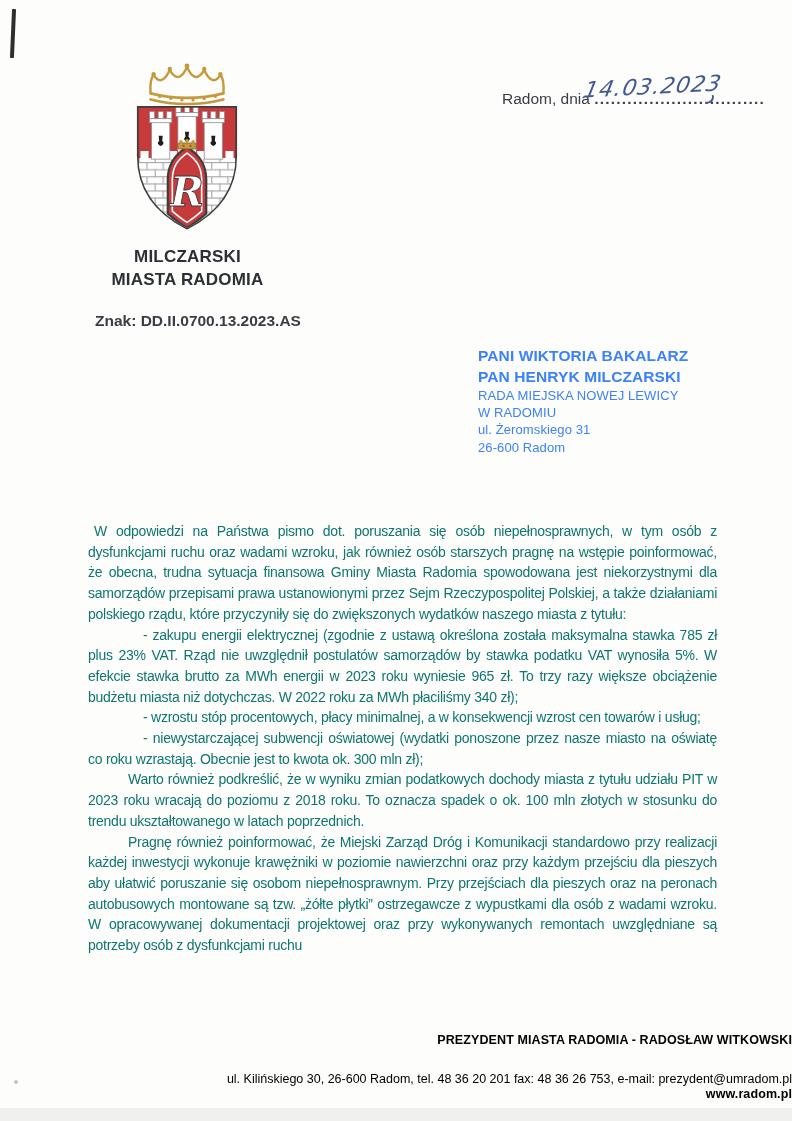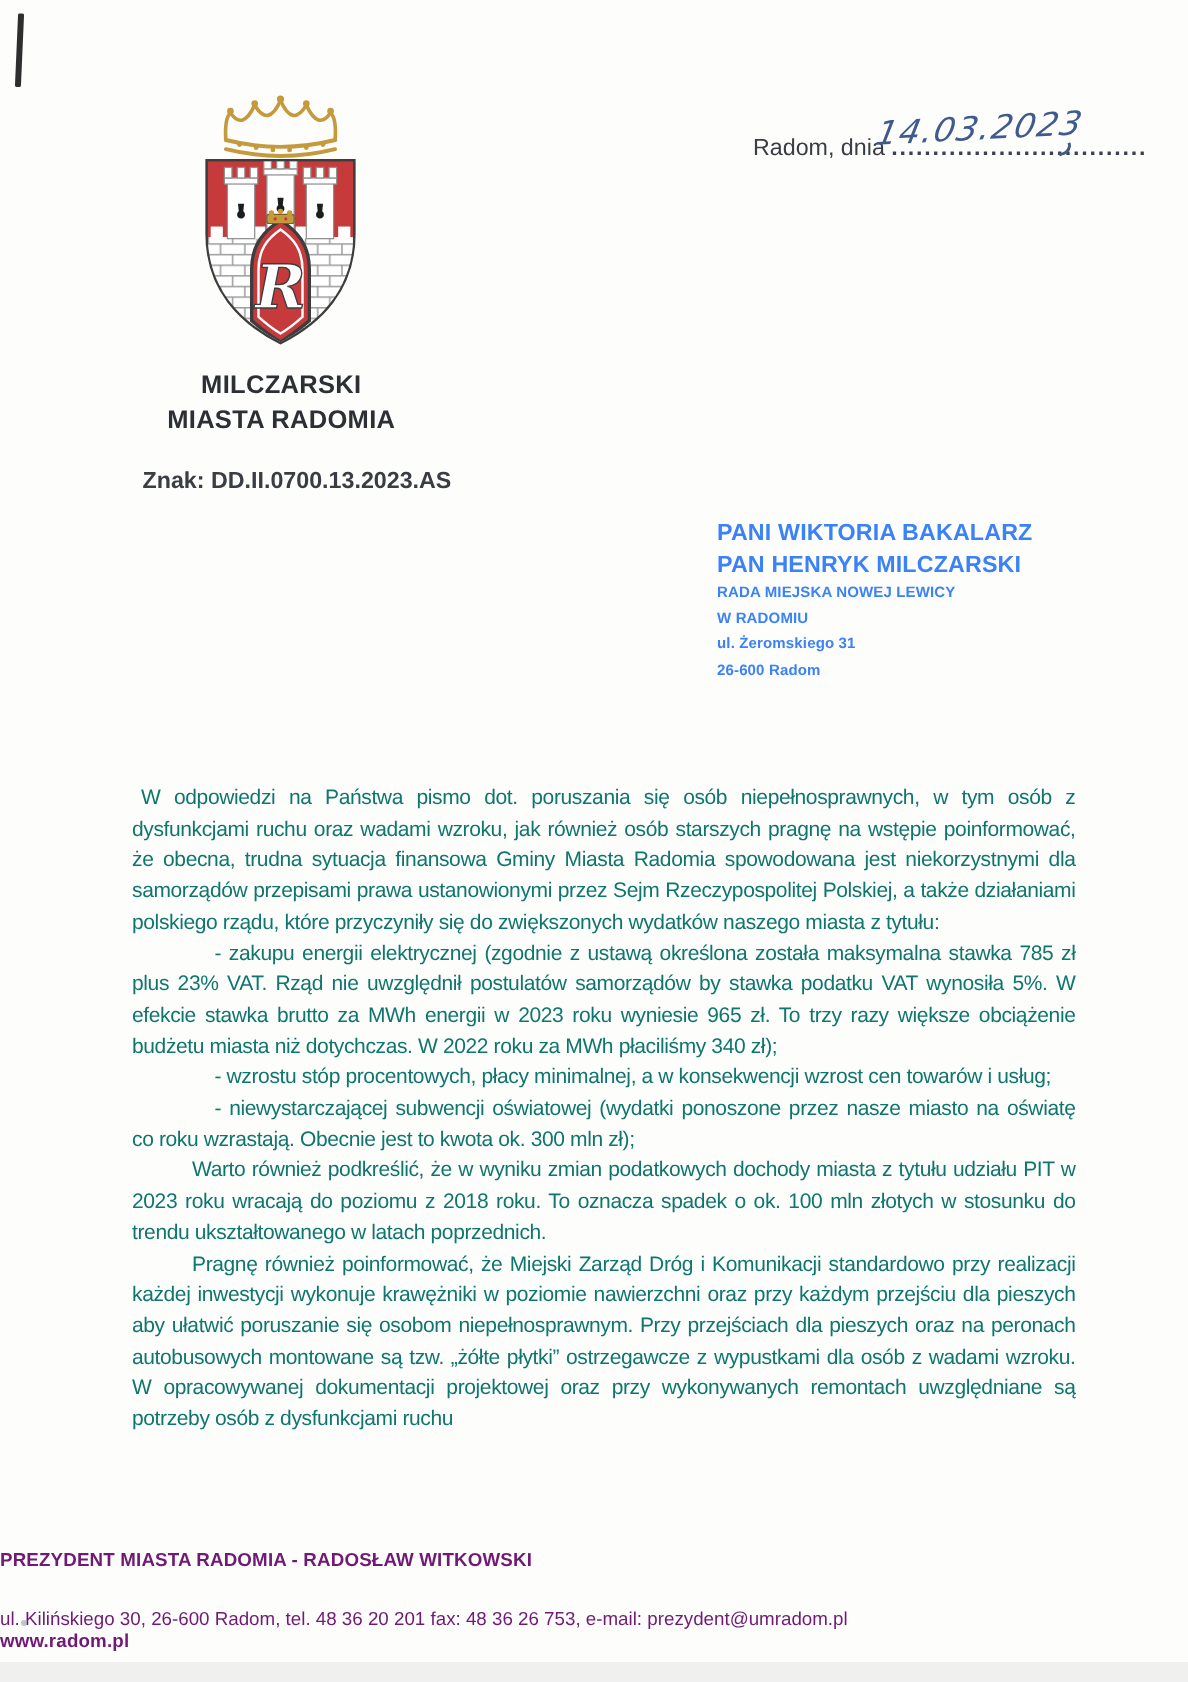--- a/index.html
+++ b/index.html
@@ -102,22 +102,22 @@
     left: 478px; top: 346px;
     color: #3b82f6;
   }
   .recipient .r-big {
     font-weight: bold;
     font-size: 15.5px;
     line-height: 20.5px;
     letter-spacing: .1px;
   }
   .recipient .r-small {
-    font-weight: bold;
-    font-size: 10px;
+    font-weight: normal;
+    font-size: 13px;
     line-height: 17.2px;
     letter-spacing: .1px;
   }
   
   .body-text {
     position: absolute;
     left: 88px; top: 521px;
     width: 629px;
     font-size: 14px;
     line-height: 20.7px;
@@ -126,22 +126,22 @@
     color: #0f766e;
   }
   .p-first { text-indent: 6px; }
   .p-list  { text-indent: 55px; }
   .p-para  { text-indent: 40px; }
   
   .footer {
     position: absolute;
     left: 0; top: 1033px;
     width: 100%;
-    text-align: left;
-    color: #701a75;
+    text-align: right;
+    color: #000000;
   }
   .footer .f-bold   { font-weight: bold; font-size: 12.5px; line-height: 15px; letter-spacing: .1px; }
   .footer .f-normal { font-size: 12.5px; line-height: 15px; margin-top: 24px; }
 </style>
 </head>
 <body>
 
 <div class="page">
 
   <div class="artifact-bar"></div>

